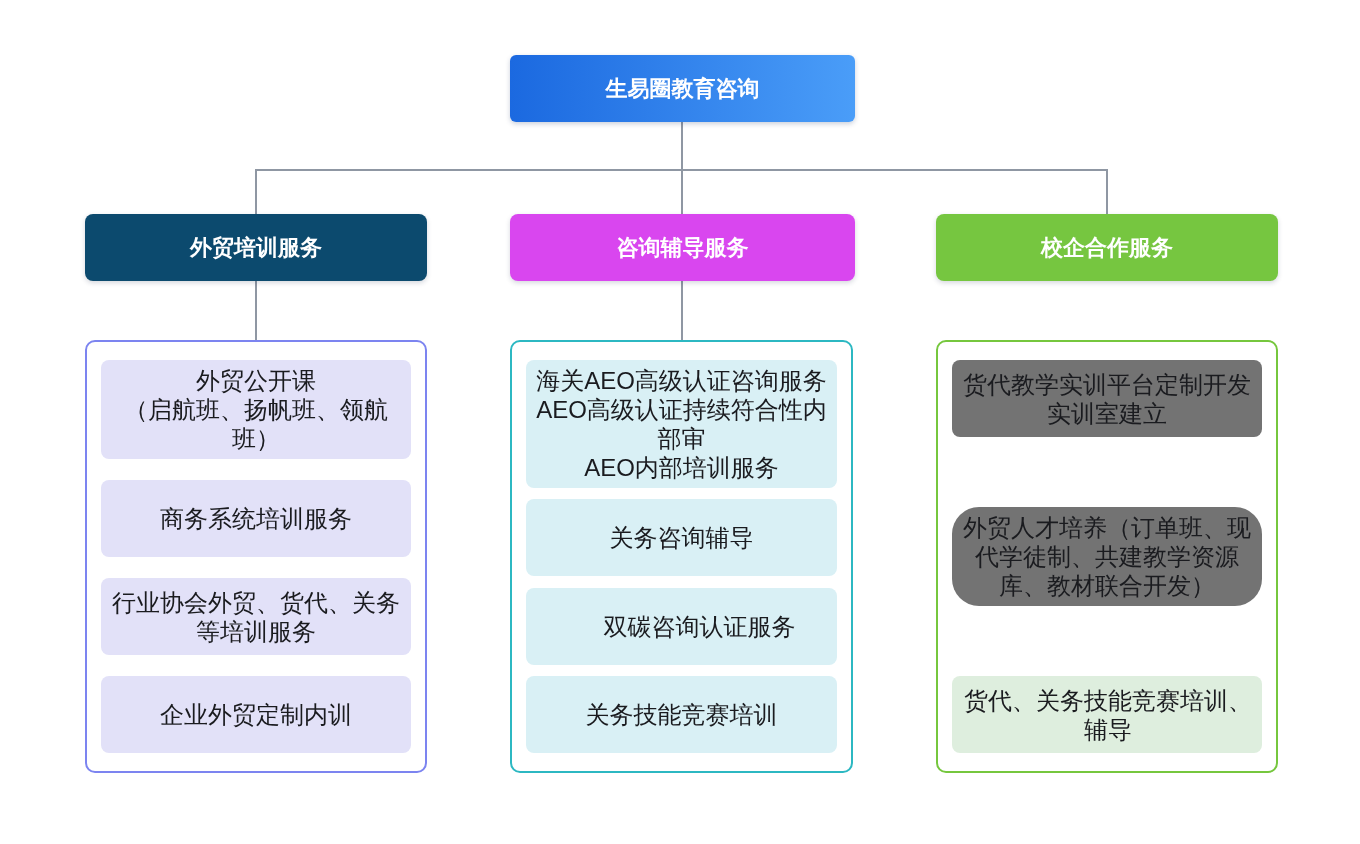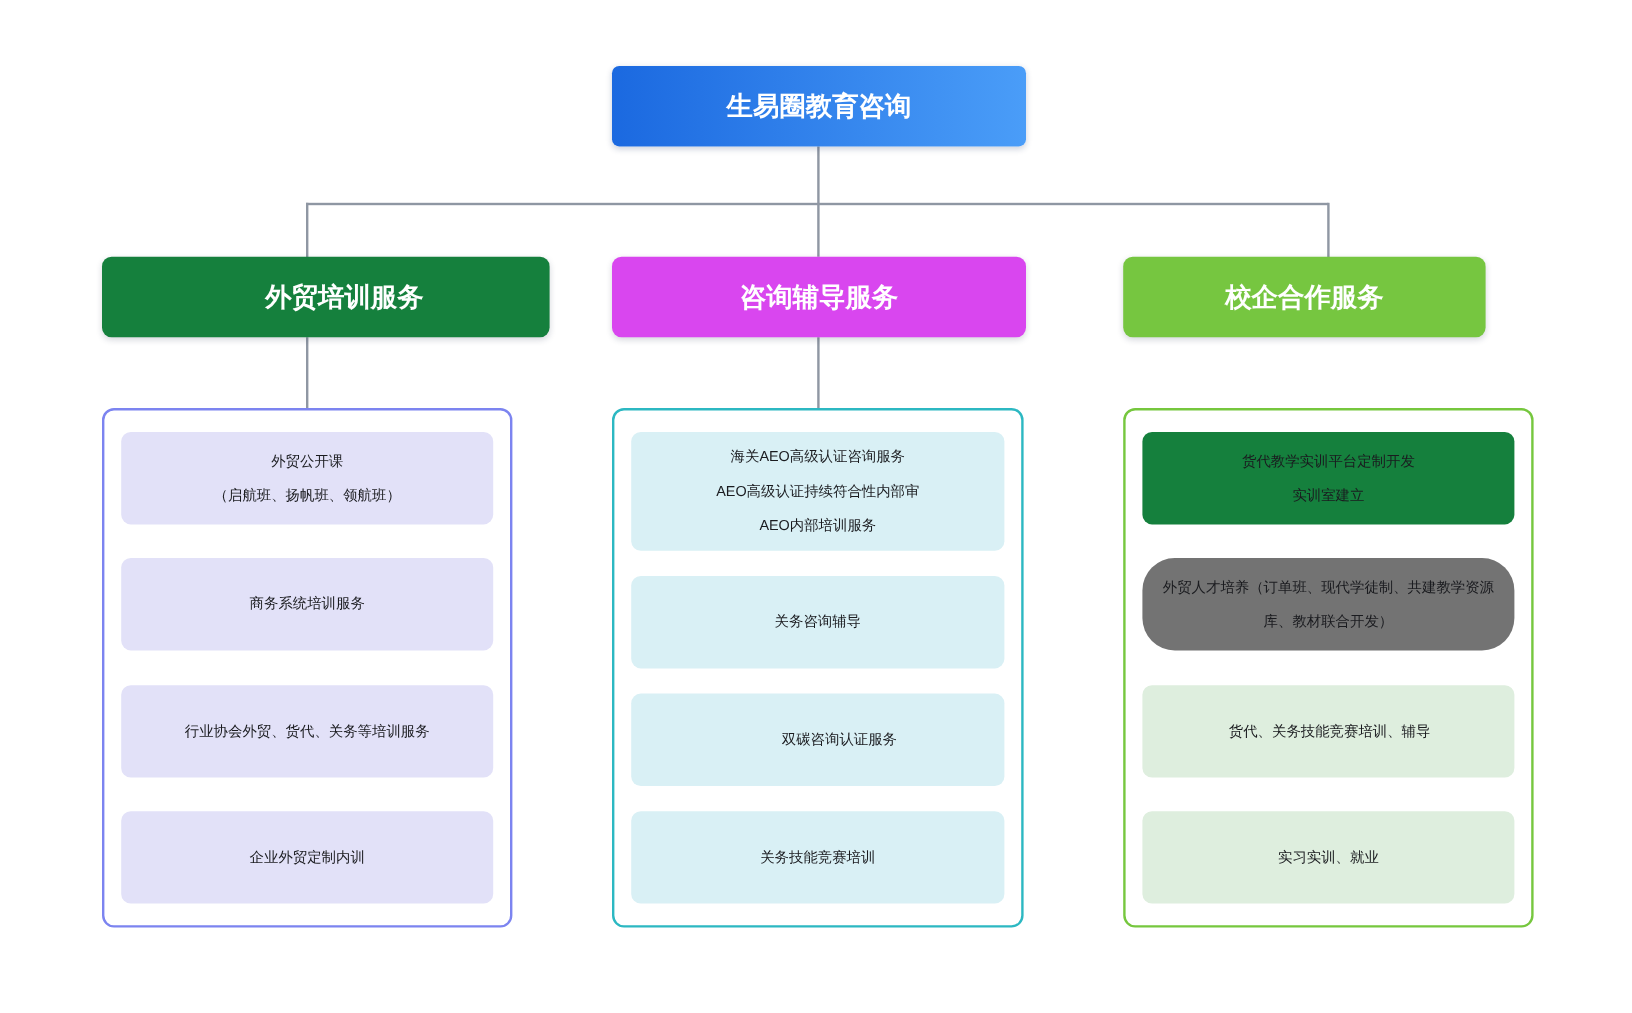--- a/index.html
+++ b/index.html
@@ -22,37 +22,37 @@
 
   
   .branch-header{
     position:absolute;top:214px;height:67px;border-radius:8px;
     display:flex;align-items:center;justify-content:center;
     color:#ffffff;font-size:22px;font-weight:700;
     box-shadow:0 2px 5px rgba(30,40,70,.18);
   }
   .bh1{left:85px;width:342px;background:#7b7ff0;}
   .bh2{left:510px;width:345px;background:#27b5ba;}
-  .bh3{left:936px;width:302px;background:#76c640;}
+  .bh3{left:936px;width:342px;background:#76c640;}
 
   
   .branch-container{
     position:absolute;top:340px;height:433px;box-sizing:border-box;
     background:#ffffff;border:2px solid #ccc;border-radius:10px;
     padding:18px 14px;display:flex;flex-direction:column;justify-content:space-between;
   }
   .ct1{left:85px;width:342px;border-color:#7c84f0;}
   .ct2{left:510px;width:343px;border-color:#2cb8c2;}
   .ct3{left:936px;width:342px;border-color:#76c73e;}
 
   .tree-item{
     border-radius:8px;min-height:77px;box-sizing:border-box;
     display:flex;align-items:center;justify-content:center;
     text-align:center;padding:6px 10px;
-    font-size:12px;line-height:29px;color:#1a1b1f;
+    font-size:24px;line-height:29px;color:#1a1b1f;
     white-space:pre-line;
   }
   .it1{background:#e2e1f8;}
   .it2{background:#d9f0f5;}
   .it3{background:#deeede;}
 </style>
 </head>
 <body>
 
 <div class="stage">
@@ -61,21 +61,21 @@
   <div class="line hline" style="left: 255px; top: 169px; width: 852px; background: rgb(143, 151, 163);"></div>
   <div class="line vline" style="left: 255px; top: 169px; height: 46px; background: rgb(143, 151, 163);"></div>
   <div class="line vline" style="left: 1106px; top: 169px; height: 46px; background: rgb(143, 151, 163);"></div>
   <div class="line vline" style="left: 255px; top: 281px; height: 59px; background: rgb(143, 151, 163);"></div>
   <div class="line vline" style="left: 681px; top: 281px; height: 59px; background: rgb(143, 151, 163);"></div>
 
   <div class="root-node" style="--grad-start: #1b69e0; --grad-end: #4a9df8;">
     <span>生易圈教育咨询</span>
   </div>
 
-  <div class="branch-header bh1" style="background: #15803d; padding-left: 31px;">
+  <div class="branch-header bh1" style="background: #0c4a6e;">
     <span>外贸培训服务</span>
   </div>
   <div class="branch-header bh2" style="background: #d946ef;">
     <span>咨询辅导服务</span>
   </div>
   <div class="branch-header bh3" style="background: rgb(118, 198, 64);">
     <span>校企合作服务</span>
   </div>
 
   <div class="branch-container ct1" style="border-color: rgb(124, 132, 240);">
@@ -89,20 +89,19 @@
   <div class="branch-container ct2" style="border-color: rgb(44, 184, 194);">
     <div class="tree-item it2" style="background: rgb(217, 240, 245);">海关AEO高级认证咨询服务
 AEO高级认证持续符合性内部审
 AEO内部培训服务</div>
     <div class="tree-item it2" style="background: rgb(217, 240, 245);">关务咨询辅导</div>
     <div class="tree-item it2" style="background: rgb(217, 240, 245); padding-left: 46px;">双碳咨询认证服务</div>
     <div class="tree-item it2" style="background: rgb(217, 240, 245);">关务技能竞赛培训</div>
   </div>
 
   <div class="branch-container ct3" style="border-color: rgb(118, 199, 62);">
-    <div class="tree-item it3" style="background: #15803d;">货代教学实训平台定制开发
+    <div class="tree-item it3" style="background: #737373;">货代教学实训平台定制开发
 实训室建立</div>
     <div class="tree-item it3" style="background: #737373; border-radius: 27px;">外贸人才培养（订单班、现代学徒制、共建教学资源库、教材联合开发）</div>
     <div class="tree-item it3" style="background: rgb(222, 238, 222); padding-left: 12px;">货代、关务技能竞赛培训、辅导</div>
-    <div class="tree-item it3" style="background: rgb(222, 238, 222);">实习实训、就业</div>
   </div>
 
 </div>
 
 </body></html>

